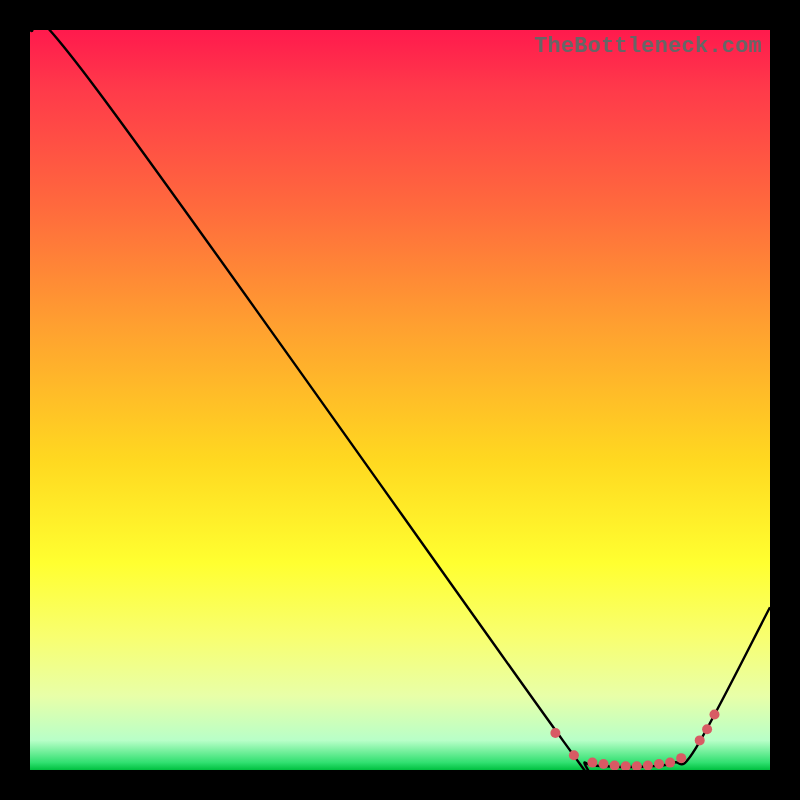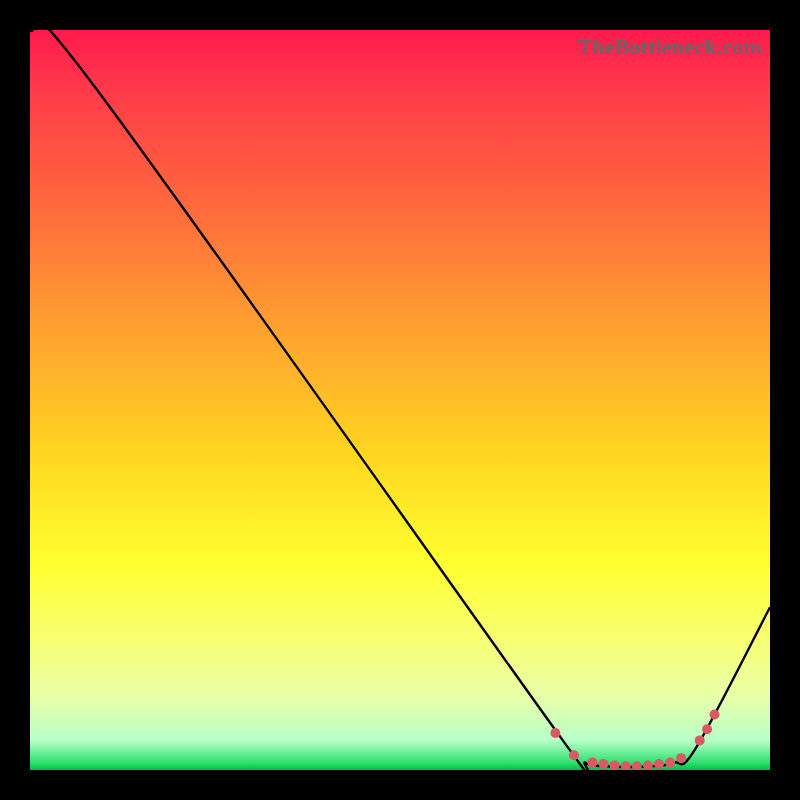--- a/index.html
+++ b/index.html
@@ -32,21 +32,21 @@
       #e8ffa8 90%,
       #b8ffc8 96%,
       #30e070 99%,
       #00c040 100%
     );
   }
   #watermark {
     position: absolute;
     top: 4px;
     right: 8px;
-    font-family: Liberation Serif, serif;
+    font-family: Liberation Mono, monospace;
     font-size: 22px;
     font-weight: 600;
     color: #666;
     letter-spacing: 0.2px;
     user-select: none;
   }
   svg { position: absolute; left: 0; top: 0; }
 </style>
 </head>
 <body>

